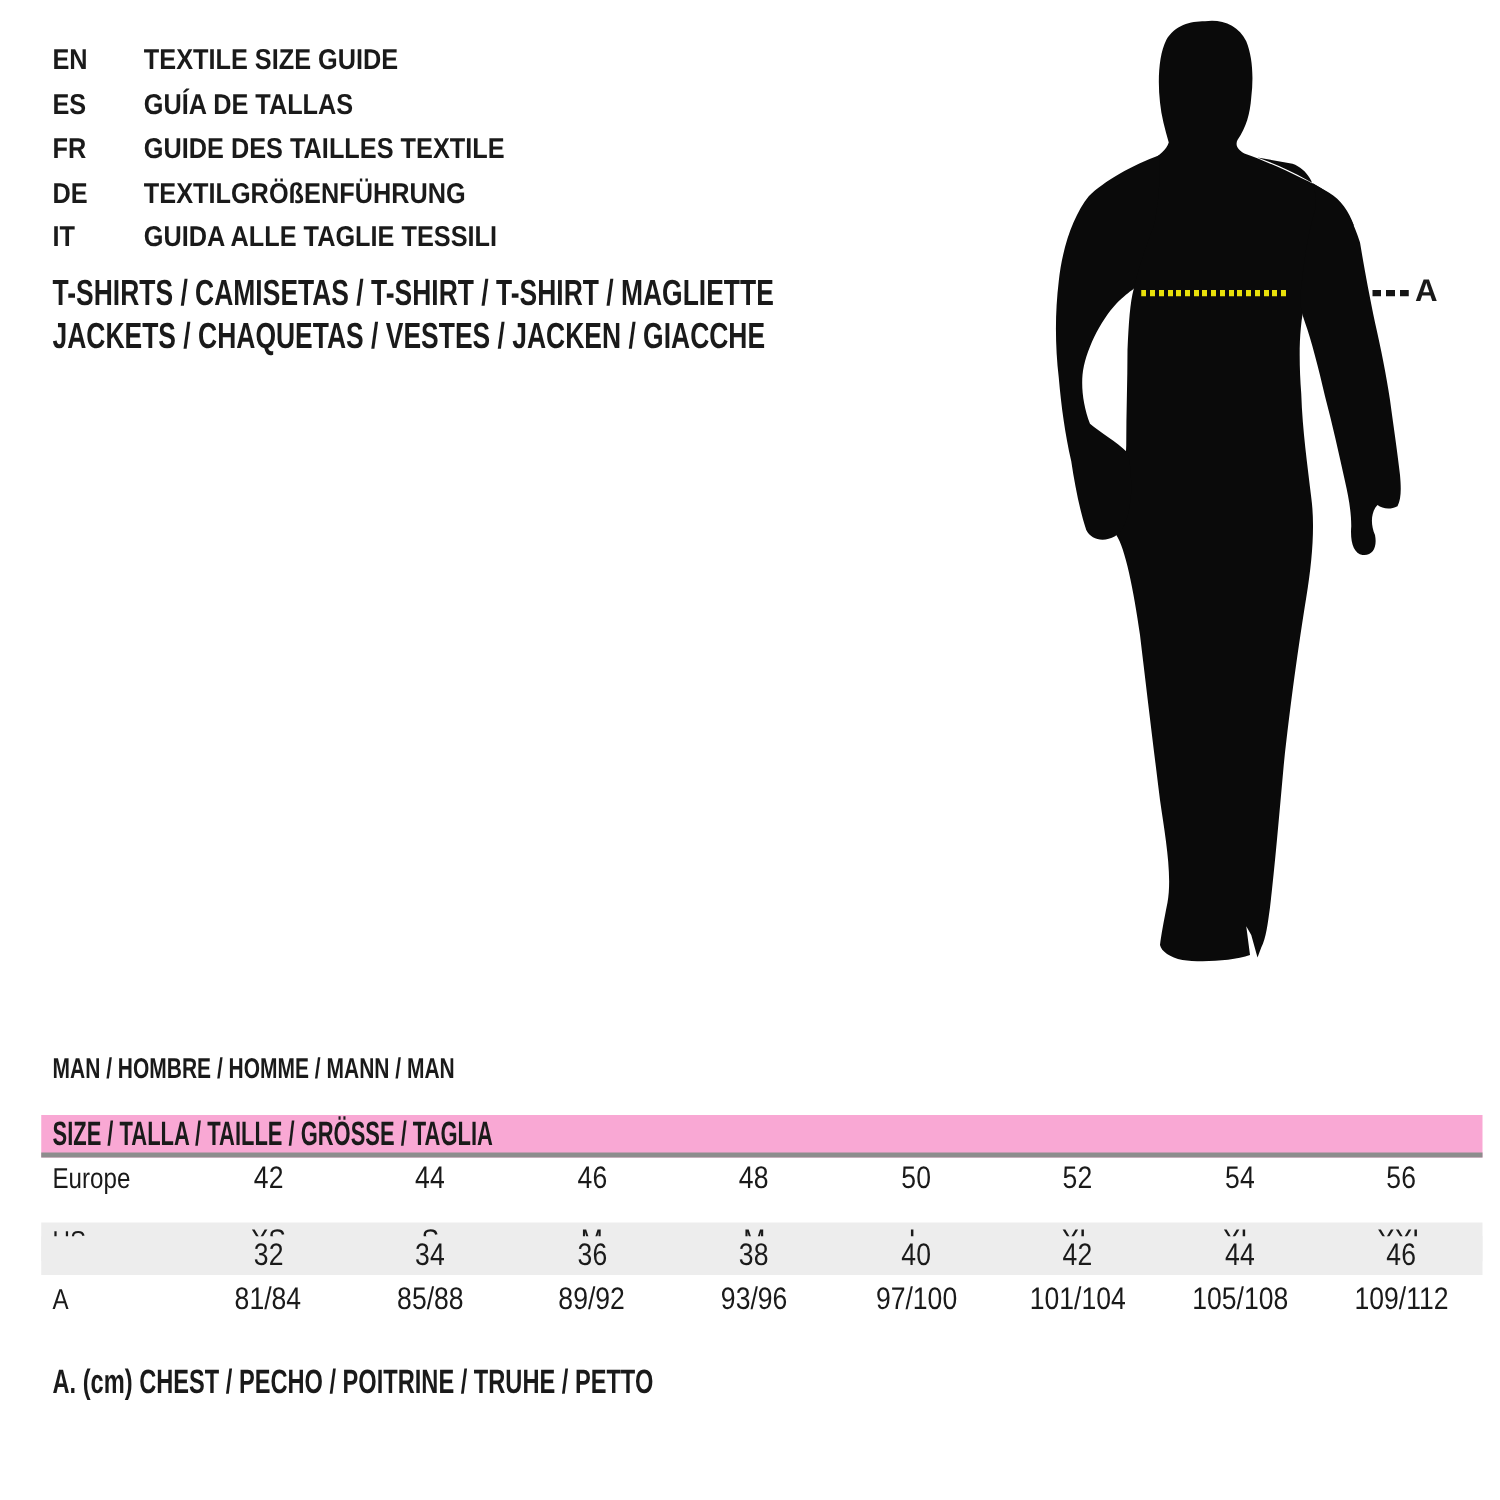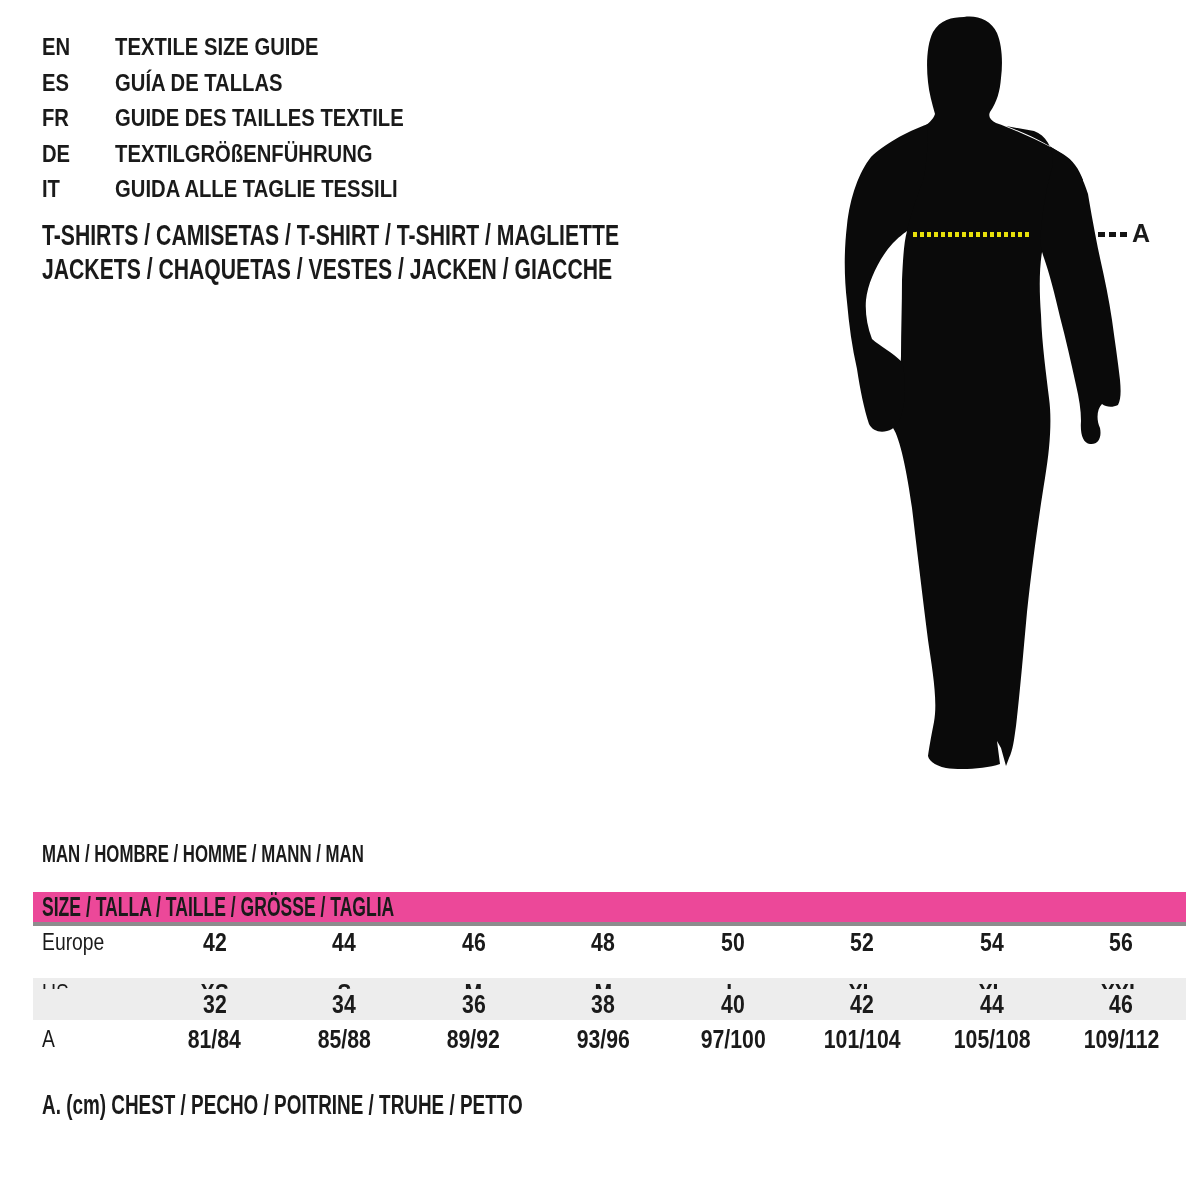--- a/index.html
+++ b/index.html
@@ -23,34 +23,34 @@
   .leader-line{left:1098px;top:232px;width:29px;height:5px;
     background:repeating-linear-gradient(90deg,#141414 0 7px,rgba(0,0,0,0) 7px 11px);}
   .marker-a{left:1132px;top:221px;font-size:25px;font-weight:bold;line-height:25px;}
 
   
   .man-title{left:42px;top:843px;font-size:23px;font-weight:bold;line-height:23px;
     transform:scaleX(.73);transform-origin:0 0;white-space:nowrap;}
 
   
   .size-table{left:33px;top:892px;width:1153px;height:170px;}
-  .table-header{position:absolute;left:0;top:0;width:100%;height:30px;background:#ec4899;
+  .table-header{position:absolute;left:0;top:0;width:100%;height:30px;background:#f9a8d4;
     border-bottom:4px solid #8d8d8d;}
   .table-header-text{margin-left:9px;font-size:27px;line-height:30px;font-weight:bold;
     transform:scaleX(.65);transform-origin:0 50%;display:inline-block;white-space:nowrap;}
   .t-row{position:absolute;left:0;width:100%;display:grid;
     grid-template-columns:117px repeat(8,1fr);align-items:center;}
   .t-row.shaded{background:#ededed;}
   .row-europe{top:34px;height:32px;}
   .row-us{top:66px;height:31px;margin-top:20px;}
   .row-num{top:97px;height:31px;}
   .row-a{top:128px;height:38px;}
   .row-label{padding-left:9px;font-size:23px;font-weight:normal;}
   .row-label>span{display:inline-block;transform:scaleX(.84);transform-origin:0 50%;white-space:nowrap;}
-  .cell{text-align:center;font-size:25px;font-weight:bold;}
+  .cell{text-align:center;font-size:25px;font-weight:normal;}
   .cell>span{display:inline-block;transform:scaleX(.85);white-space:nowrap;}
 
   
   .footnote{left:42px;top:1092px;font-size:27px;font-weight:bold;line-height:27px;
     transform:scaleX(.70);transform-origin:0 0;white-space:nowrap;}
 </style>
 </head>
 <body>
 
 <div class="abs lang-block">

